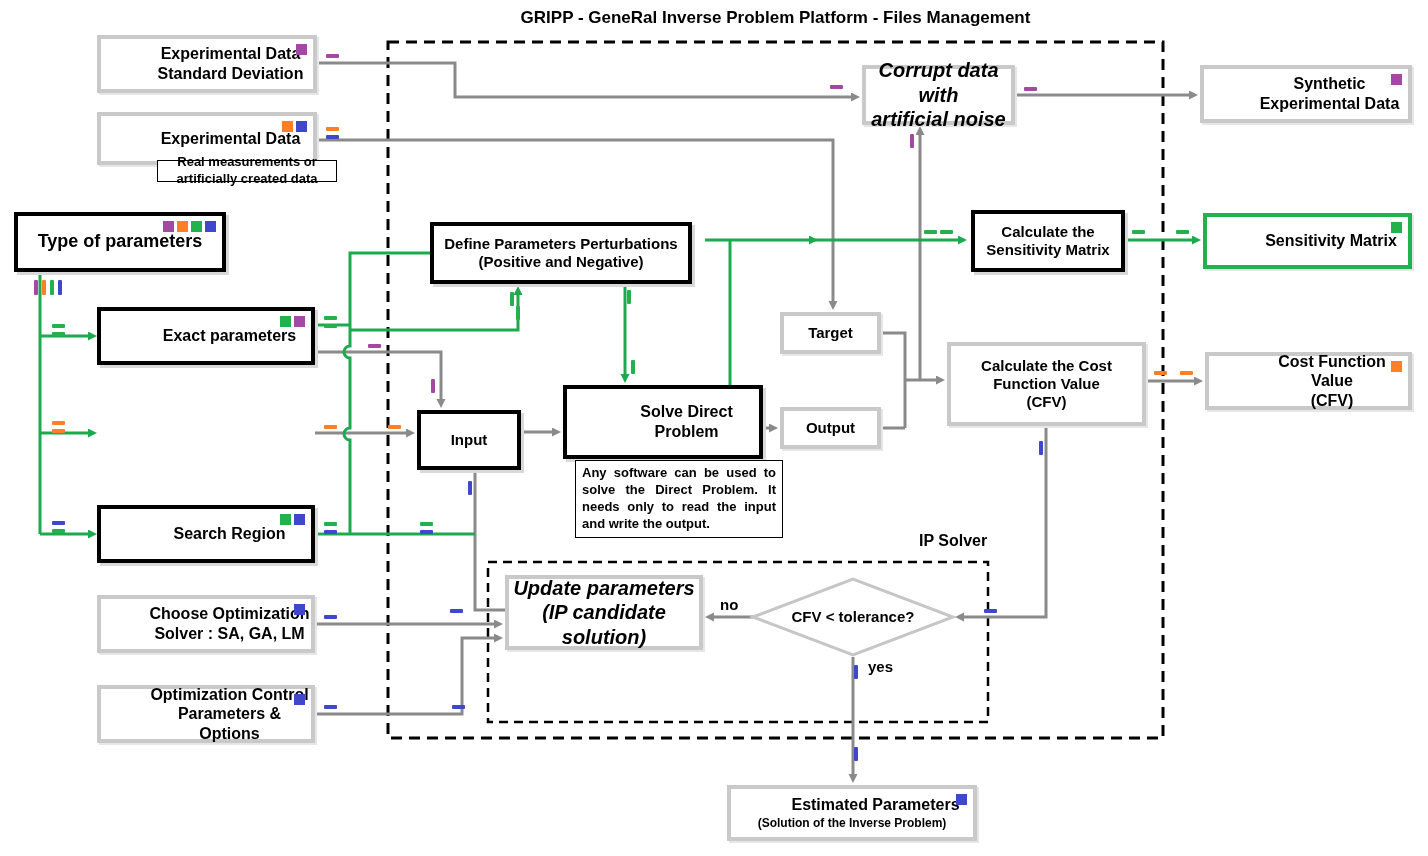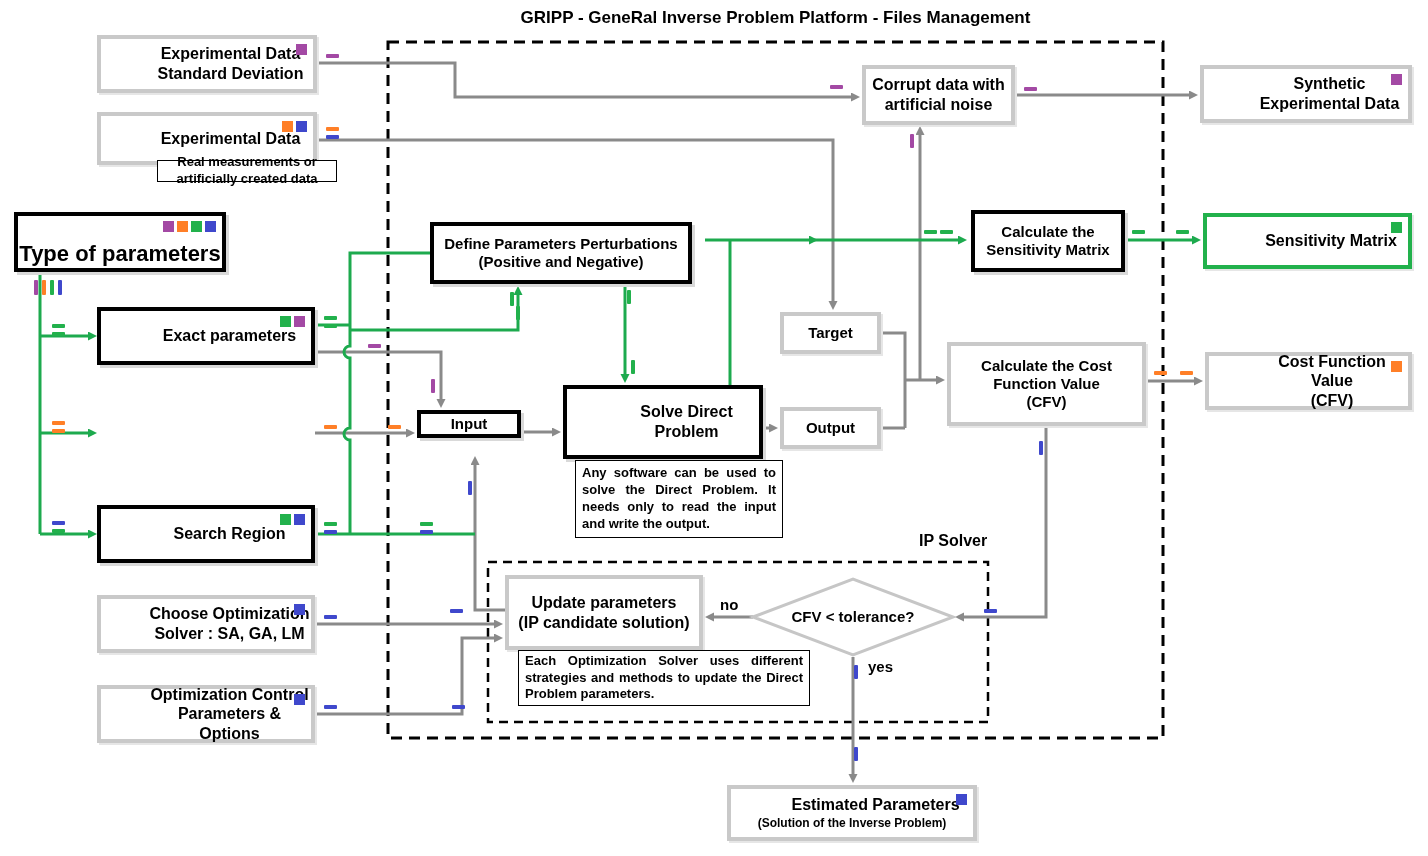--- a/index.html
+++ b/index.html
@@ -7,21 +7,21 @@
   #flow{position:absolute;left:0;top:0;z-index:2;}
   .title{position:absolute;left:388px;top:8px;width:775px;text-align:center;font-weight:bold;font-size:17px;color:#000;z-index:3;}
   .box{position:absolute;background:#fff;display:flex;flex-direction:column;align-items:center;justify-content:center;
        text-align:center;font-weight:bold;color:#000;box-sizing:border-box;z-index:3;}
   .lbl{white-space:pre-line;line-height:1.22;}
   .gray{border:4px solid #c9c9c9;box-shadow:2px 2px 0 #e6e6e6;}
   .black{border:4px solid #000;box-shadow:3px 3px 0 #d9d9d9;}
   .greenb{border:4px solid #22b14c;box-shadow:2px 2px 0 #e6e6e6;}
   .note{border:1.5px solid #000;font-size:13px;z-index:4;box-shadow:none;line-height:1.3;padding:2px 6px;}
   .note .lbl{line-height:1.3;}
-  .just .lbl{text-align:justify;} .fs14{font-size:16px;} .fs15{font-size:15px;} .fs16{font-size:16px;padding-left:47px;} .fs17{font-size:22px;justify-content:flex-end;}
+  .just .lbl{text-align:justify;} .fs14{font-size:20px;font-style:italic;} .fs15{font-size:15px;} .fs16{font-size:16px;padding-left:47px;} .fs17{font-size:18px;}
   .mrow{position:absolute;top:5px;right:6px;display:flex;gap:3px;}
   .sq{width:11px;height:11px;display:inline-block;}
   .flabel{position:absolute;font-weight:bold;color:#000;z-index:3;}
   .sub{font-size:12px;margin-top:2px;}
 </style>
 </head>
 <body>
 
 <div id="canvas">
 
@@ -205,21 +205,21 @@
   </div>
 
   <div class="box gray fs15" style="left:780px;top:312px;width:101px;height:42px;">
     <span class="lbl">Target</span>
   </div>
 
   <div class="box gray fs15" style="left:780px;top:407px;width:101px;height:42px;">
     <span class="lbl">Output</span>
   </div>
 
-  <div class="box black fs15" style="left:417px;top:410px;width:104px;height:28px;align-items:center;">
+  <div class="box black fs15" style="left:417px;top:410px;width:104px;height:60px;align-items:center;">
     <span class="lbl">Input</span>
   </div>
 
   <div class="box black fs16" style="left:563px;top:385px;width:200px;height:74px;">
     <span class="lbl">Solve Direct Problem</span>
   </div>
 
   <div class="box note just" style="left:575px;top:460px;width:208px;height:78px;">
     <span class="lbl">Any software can be used to solve the Direct Problem. It needs only to read the input and write the output.</span>
   </div>
@@ -228,23 +228,20 @@
     <span class="lbl">Calculate the Cost
 Function Value
 (CFV)</span>
   </div>
 
   <div class="box gray fs14" style="left:505px;top:575px;width:198px;height:75px;">
     <span class="lbl">Update parameters
 (IP candidate solution)</span>
   </div>
 
-  <div class="box note just" style="left:518px;top:650px;width:292px;height:56px;">
-    <span class="lbl">Each Optimization Solver uses different strategies and methods to update the Direct Problem parameters.</span>
-  </div>
 
   <div class="flabel fs16" style="left:872px;top:532px;">IP Solver</div>
   <div class="flabel fs15" style="left:720px;top:596px;">no</div>
   <div class="flabel fs15" style="left:868px;top:658px;">yes</div>
 
   <div class="flabel fs15" style="left:773px;top:608px;width:160px;text-align:center;">CFV &lt; tolerance?</div>
 
   <div class="box gray fs16" style="left:1200px;top:65px;width:212px;height:58px;">
     <span class="lbl">Synthetic
 Experimental Data</span>

